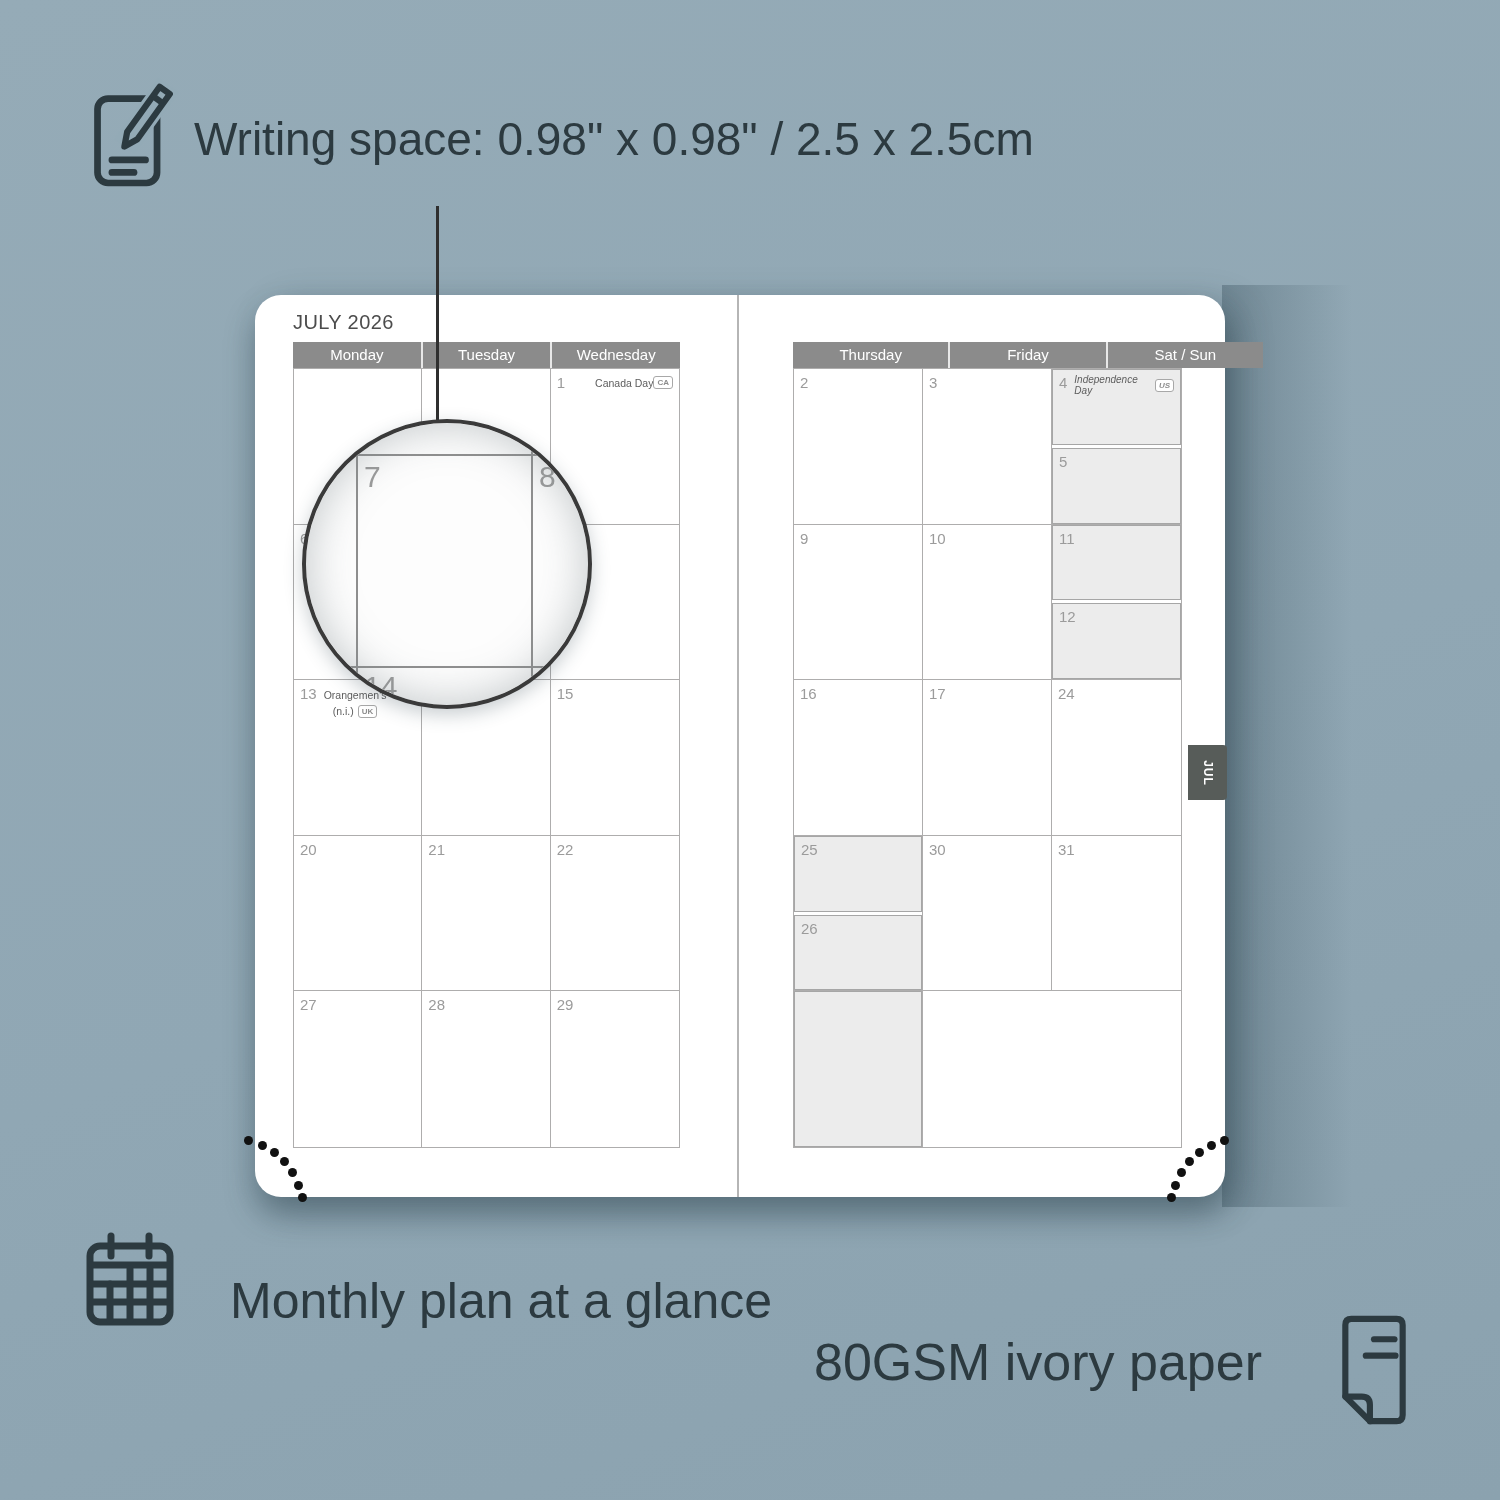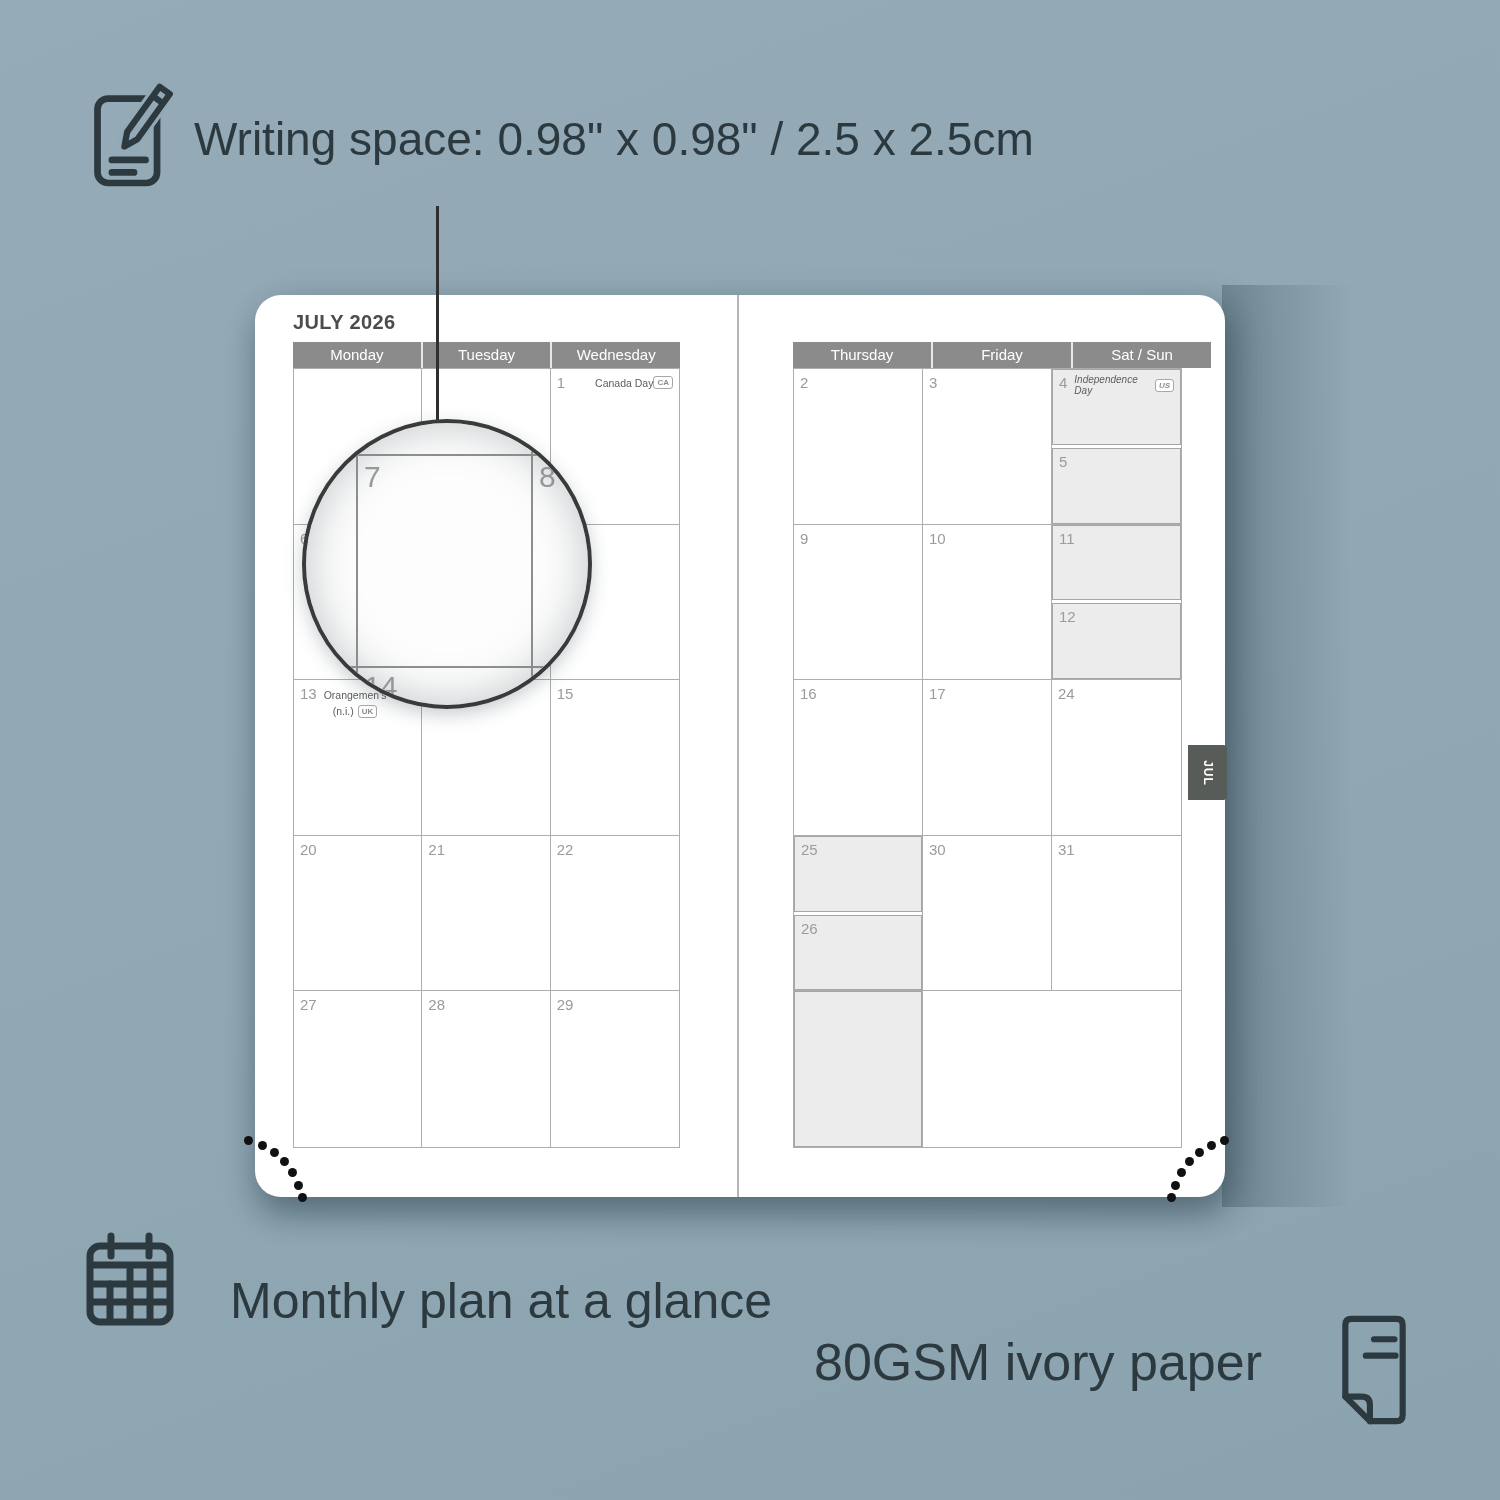--- a/index.html
+++ b/index.html
@@ -17,24 +17,24 @@
   #icon-note{left:86px;top:76px;}
   #icon-cal{left:80px;top:1232px;}
   #icon-paper{left:1331px;top:1314px;}
   #pointer-line{position:absolute;left:436px;top:206px;width:3px;height:216px;background:#2f2f2f;z-index:4;}
   
   #edge-shade{position:absolute;left:1222px;top:285px;width:130px;height:922px;
     background:linear-gradient(90deg,rgba(52,76,88,.36),rgba(52,76,88,0));}
   #book{position:absolute;left:255px;top:295px;width:970px;height:902px;background:#fff;
     border-radius:26px;box-shadow:0 18px 30px rgba(43,64,74,.40),14px 8px 34px rgba(43,64,74,.28);z-index:2;}
   #spine{position:absolute;left:482px;top:0;width:2px;height:100%;background:#b5b5b5;}
-  #month-title{position:absolute;left:38px;top:16px;font-size:20px;font-weight:700;color:#4c4c4c;letter-spacing:.4px;}
+  #month-title{position:absolute;left:38px;top:16px;font-size:20px;font-weight:400;color:#4c4c4c;letter-spacing:.4px;}
   .cal-header{position:absolute;top:47px;height:26px;display:flex;background:#8b8b8b;}
   #lheader{left:38px;width:387px;}
-  #rheader{left:538px;width:418px;}
+  #rheader{left:538px;width:470px;}
   .hcell{flex:1;text-align:center;color:#fff;font-weight:400;font-size:15px;line-height:26px;}
   .hcell + .hcell{border-left:2px solid #e8e8e8;}
   .cal-grid{position:absolute;top:73px;display:grid;grid-template-columns:repeat(3,1fr);
     grid-template-rows:repeat(5,1fr);border:1px solid #aeadad;background:#fff;}
   #lgrid{left:38px;width:385px;height:778px;}
   #rgrid{left:538px;width:387px;height:778px;}
   .cell{position:relative;border-right:1px solid #aeadad;border-bottom:1px solid #aeadad;
     padding:5px 6px;background:#fff;overflow:hidden;}
   .cal-grid .cell:nth-child(3n){border-right:0;}
   .cal-grid .cell:nth-child(n+13){border-bottom:0;}

